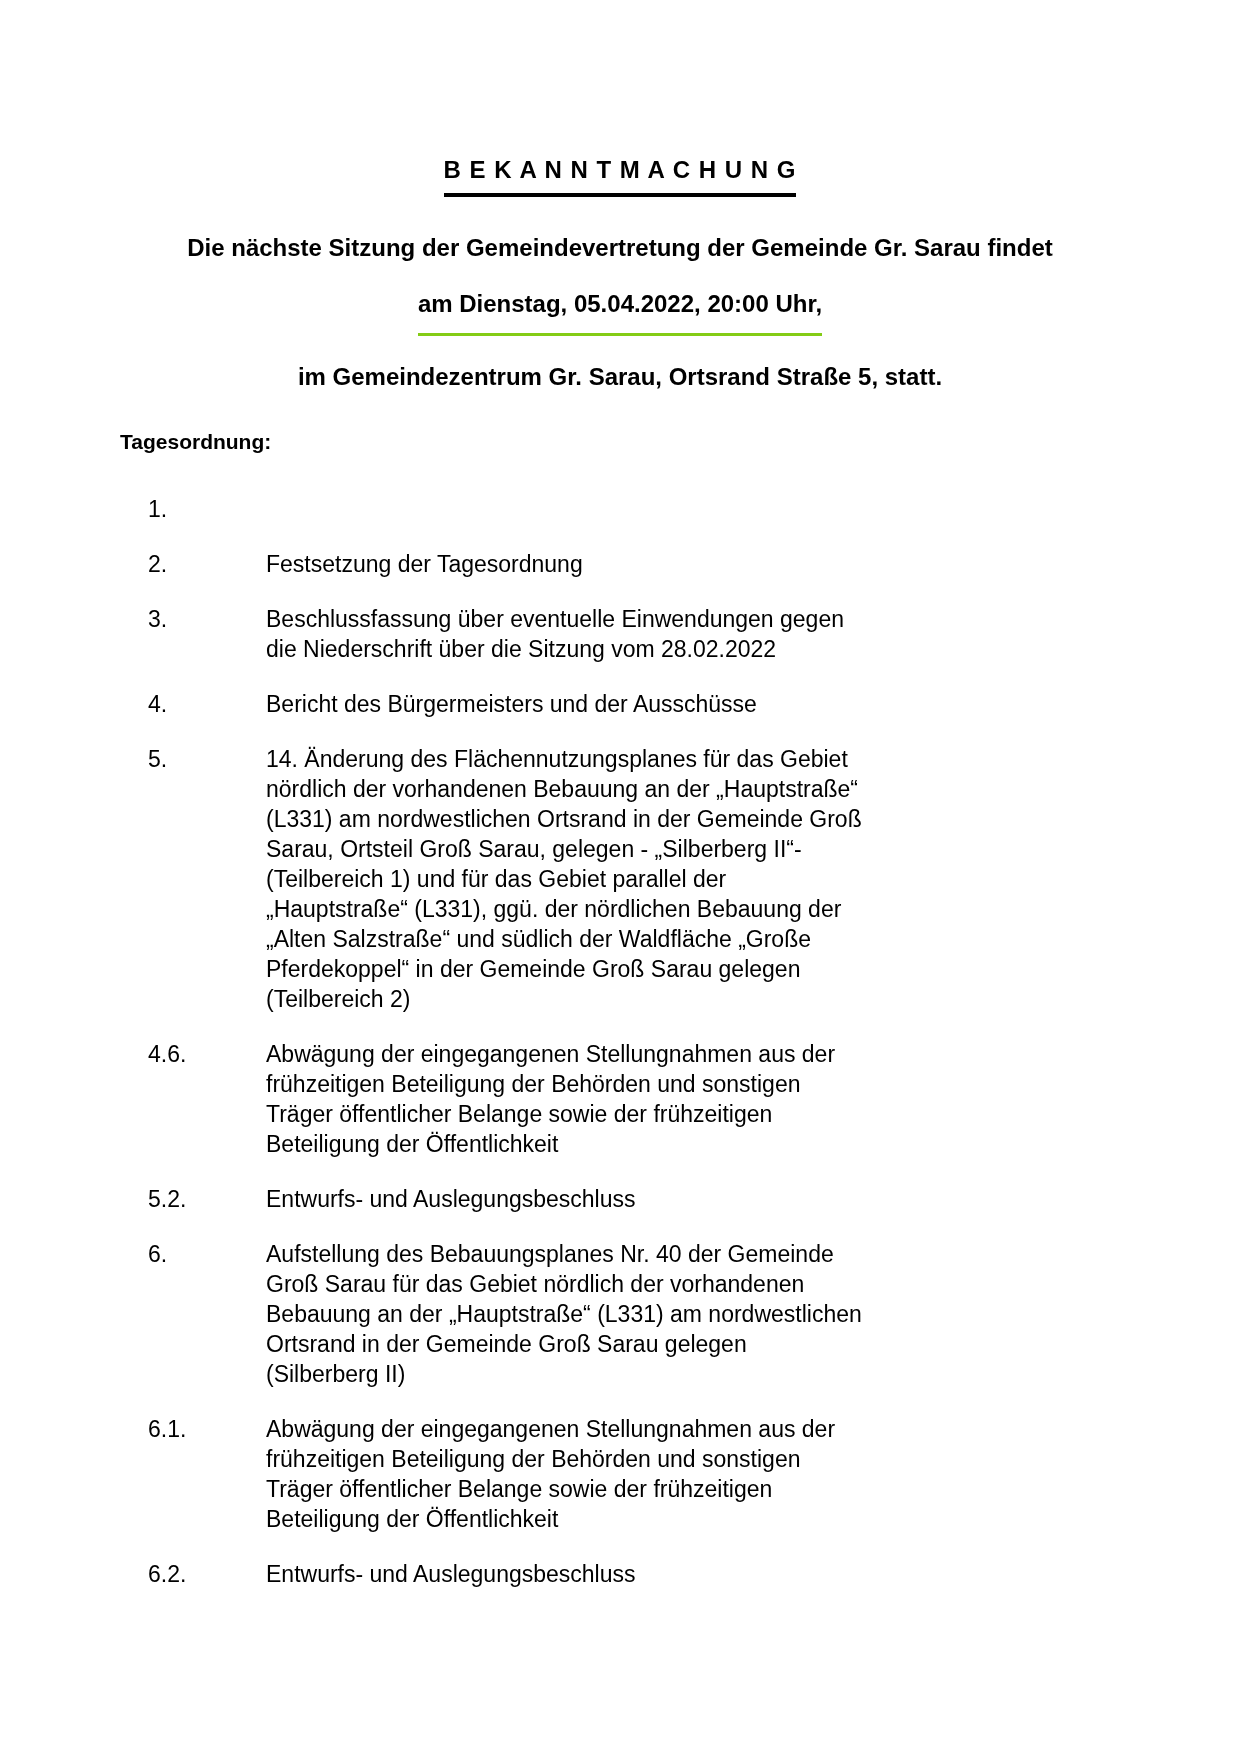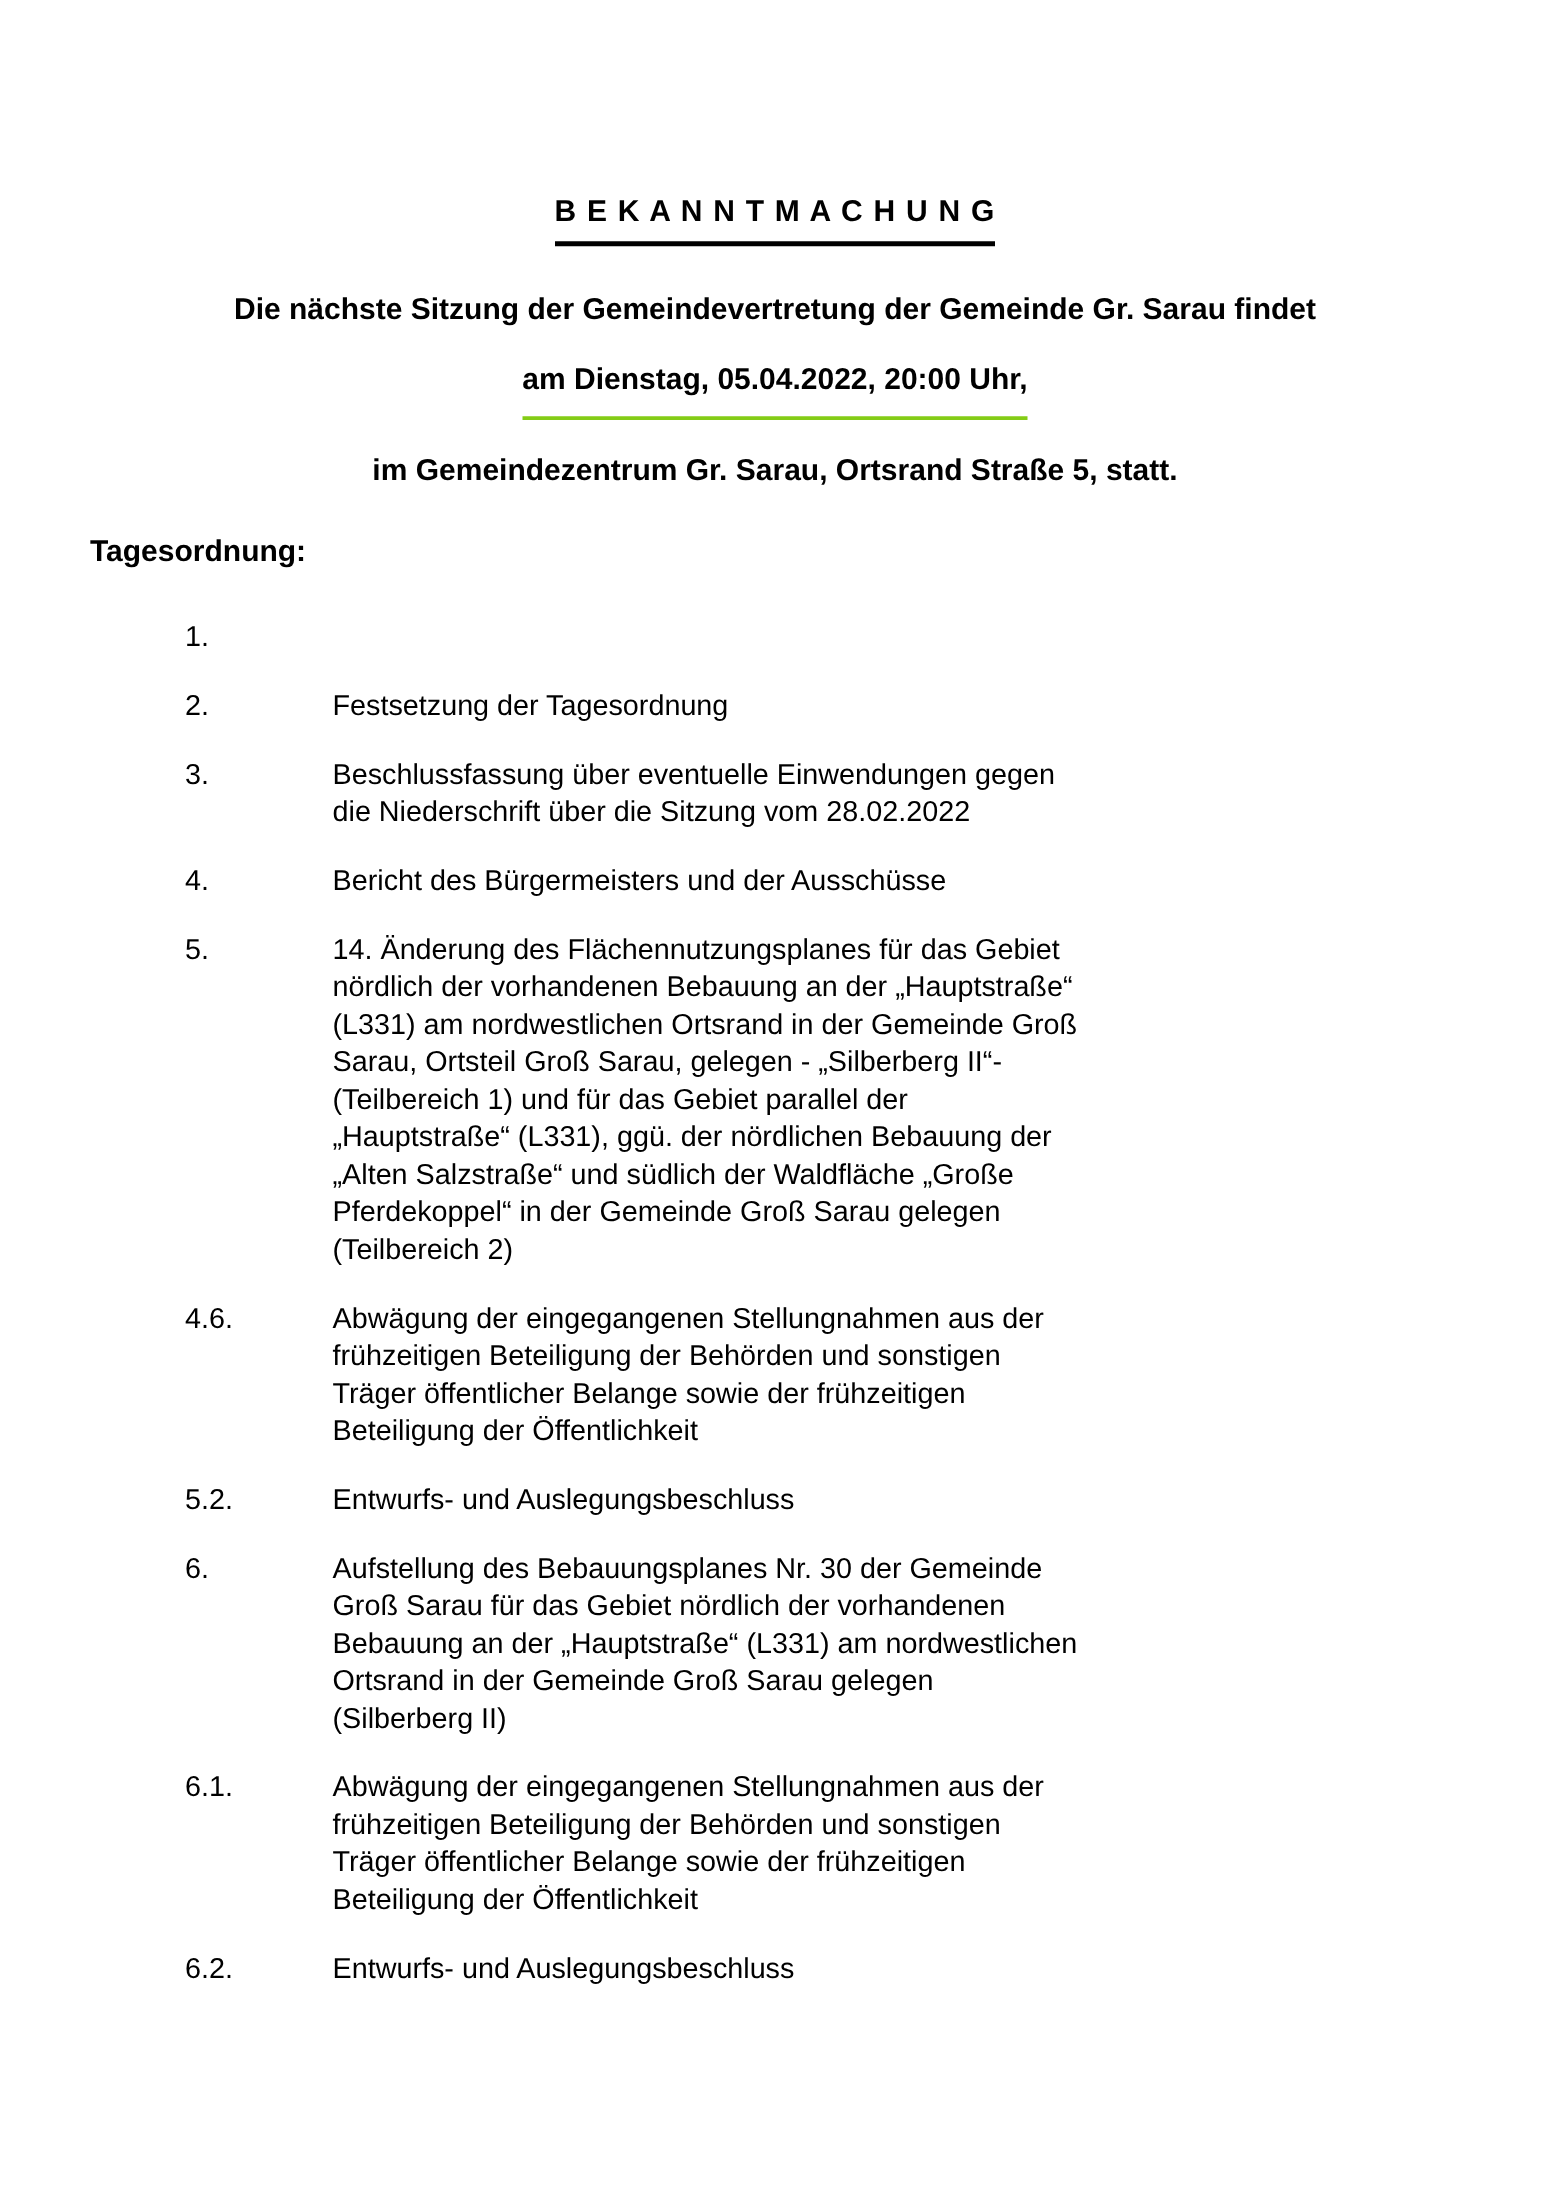--- a/index.html
+++ b/index.html
@@ -36,22 +36,22 @@
     font-size: 24px;
     font-weight: bold;
     line-height: 30px;
   }
   .intro-line .underlined {
     display: inline-block;
     border-bottom: 3px solid #84cc16;
     padding-bottom: 14px;
   }
   .agenda-heading {
-    margin: 35px 0 0 72px;
-    font-size: 24px;
+    margin: 35px 0 0 120px;
+    font-size: 21px;
     font-weight: bold;
     line-height: 30px;
   }
   .agenda-list {
     margin-top: 37px;
     padding-left: 148px;
   }
   .agenda-item {
     display: grid;
     grid-template-columns: 118px 1fr;
@@ -125,21 +125,21 @@
 Beteiligung der Öffentlichkeit</span>
     </div>
 
     <div class="agenda-item">
       <span class="item-number">5.2.</span>
       <span class="item-text">Entwurfs- und Auslegungsbeschluss</span>
     </div>
 
     <div class="agenda-item">
       <span class="item-number">6.</span>
-      <span class="item-text">Aufstellung des Bebauungsplanes Nr. 30 der Gemeinde
+      <span class="item-text">Aufstellung des Bebauungsplanes Nr. 40 der Gemeinde
 Groß Sarau für das Gebiet nördlich der vorhandenen
 Bebauung an der „Hauptstraße“ (L331) am nordwestlichen
 Ortsrand in der Gemeinde Groß Sarau gelegen
 (Silberberg II)</span>
     </div>
 
     <div class="agenda-item">
       <span class="item-number">6.1.</span>
       <span class="item-text">Abwägung der eingegangenen Stellungnahmen aus der
 frühzeitigen Beteiligung der Behörden und sonstigen

